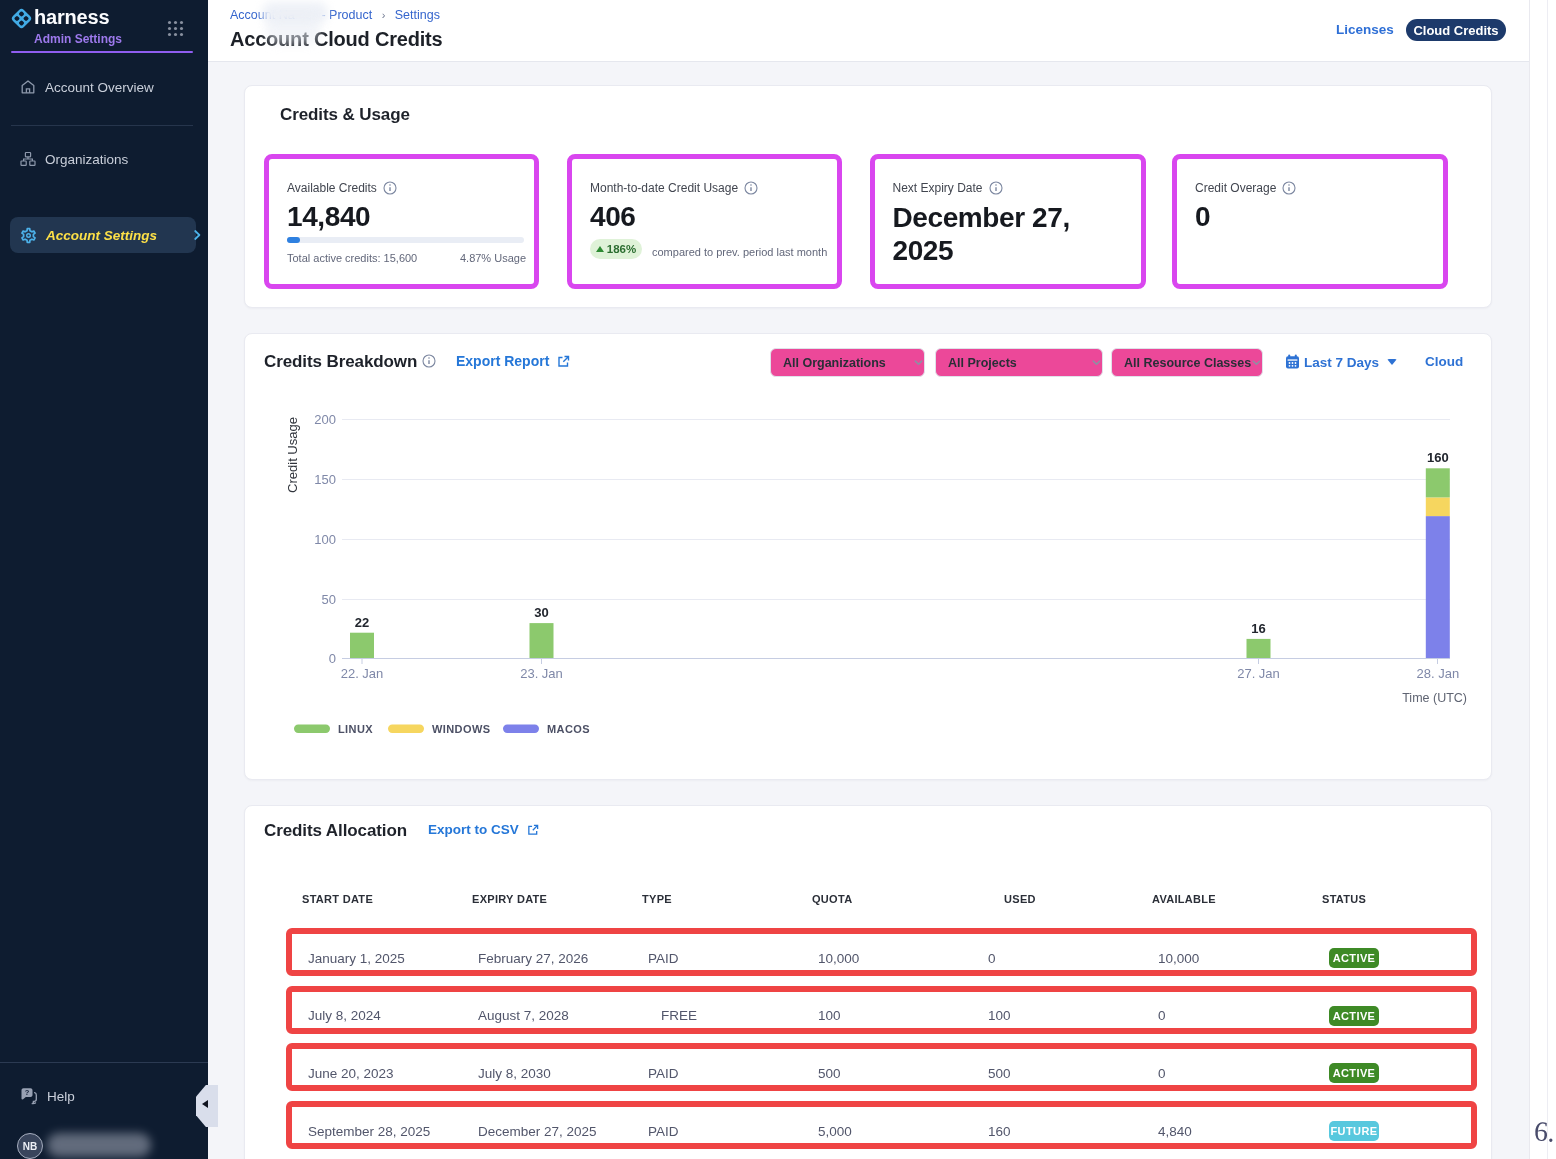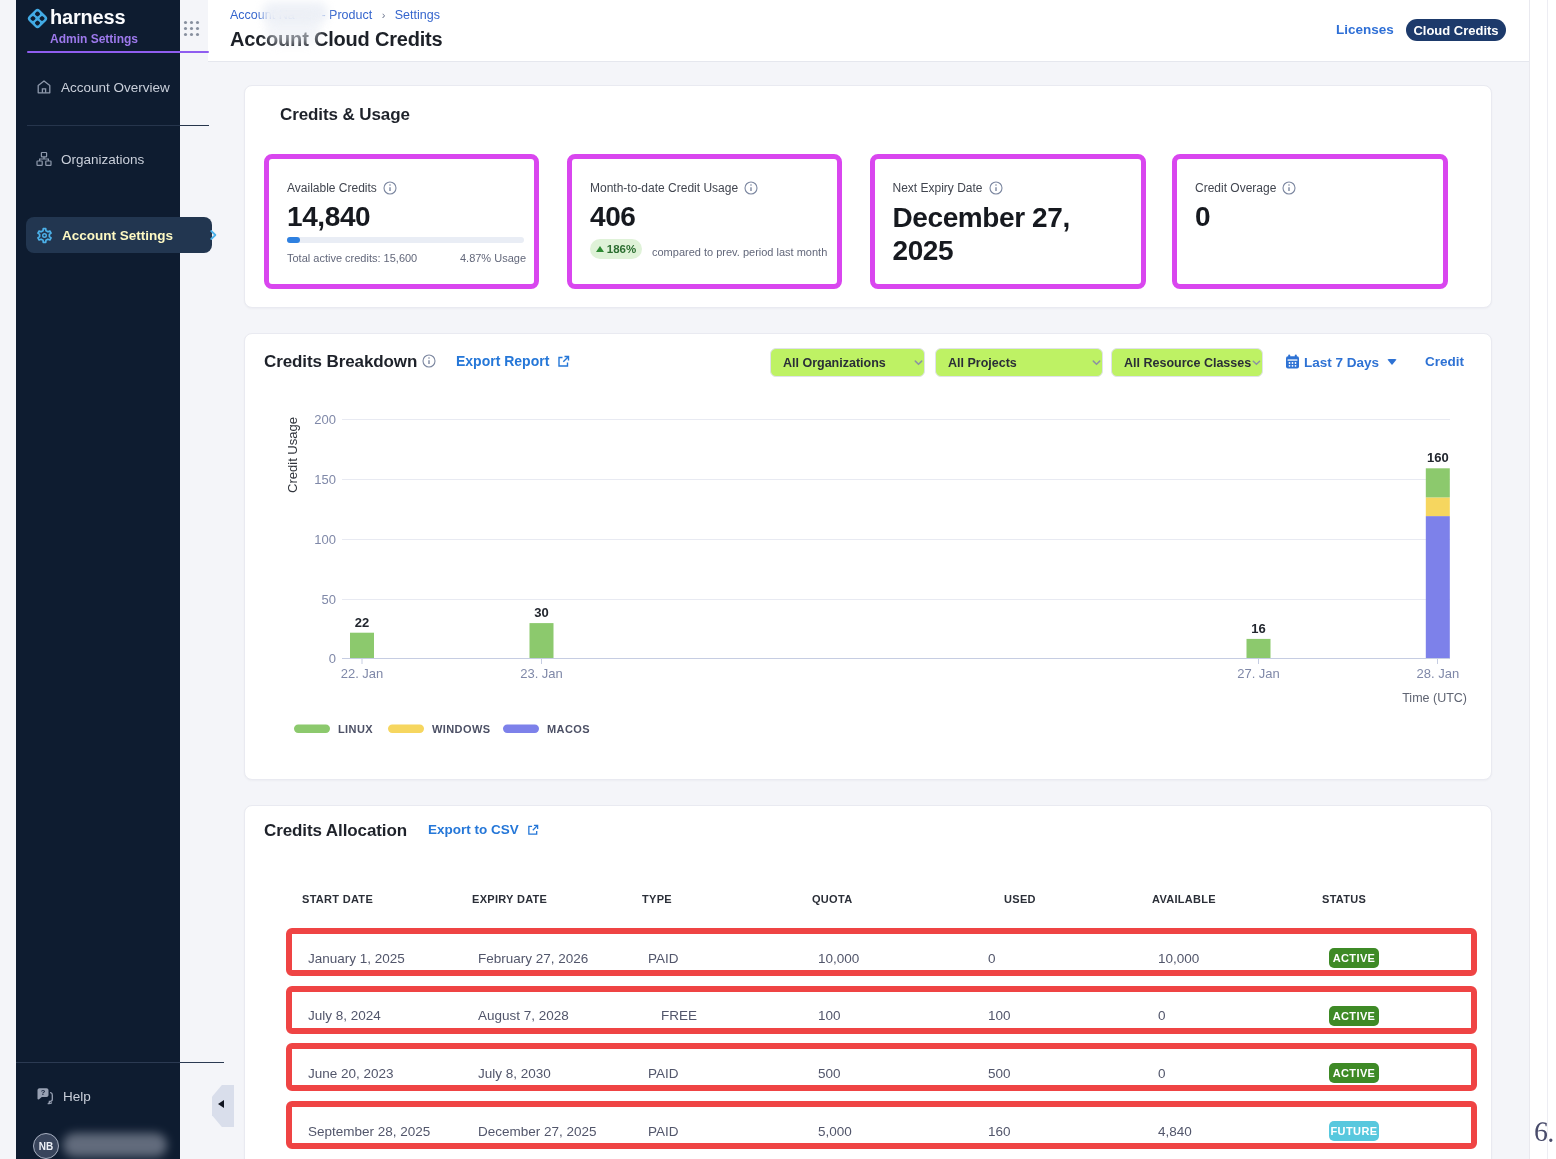--- a/index.html
+++ b/index.html
@@ -1,36 +1,36 @@
 <!DOCTYPE html>
 <html><head>
 <meta charset="utf-8">
 <style>
 * { margin:0; padding:0; box-sizing:border-box; }
 html,body { width:1556px; height:1159px; overflow:hidden; }
 body { font-family:"Liberation Sans", sans-serif; background:#f4f5f9; position:relative; }
 .abs { position:absolute; }
 
-#sidebar { position:absolute; left:0; top:0; width:164px; height:1159px; background:#0e1c30; z-index:5;margin-left:16px; }
+#sidebar { position:absolute; left:0; top:0; width:208px; height:1159px; background:#0e1c30; z-index:5; }
 .sb-item { position:absolute; left:0; width:208px; height:36px; display:flex; align-items:center; color:#c9cfda; font-size:13.5px; }
 .sb-item svg { margin-left:20px; margin-right:9px; flex:0 0 auto; }
 .sb-sel { position:absolute; left:10px; width:186px; top:217px; height:36px; background:#223650; border-radius:8px; }
 
 #header { position:absolute; left:208px; top:0; width:1321px; height:62px; background:#ffffff; border-bottom:1px solid #e5e7ee; z-index:2; }
 .crumb { position:absolute; left:22px; top:8px; font-size:12.5px; color:#3565cd; font-weight:400; }
 .crumb .sep { color:#6f7890; font-size:11px; padding:0 6px; }
 .pgtitle { position:absolute; left:22px; top:28px; font-size:20px; font-weight:700; color:#1d2128; letter-spacing:-0.2px; }
 
 .card { position:absolute; left:244px; width:1248px; background:#fff; border:1px solid #e9eaf1; border-radius:8px; box-shadow:0 1px 2px rgba(40,50,80,0.04); }
 .cardtitle { position:absolute; font-size:17px; font-weight:700; color:#1e222a; letter-spacing:-0.1px; }
 .stat { position:absolute; top:68px; height:135px; background:#fff; border:5px solid #d946ef; border-radius:8px; }
 .stat .lbl { position:absolute; left:18px; top:21.5px; font-size:12px; color:#41454f; display:flex; align-items:center; gap:6px; }
 .stat .val { position:absolute; left:18px; top:42px; font-size:28px; font-weight:700; color:#16191f; letter-spacing:-0.4px; }
 .blink { color:#2577d8; font-weight:700; text-decoration:none; }
-.dd { position:absolute; top:14px; height:29px; white-space:nowrap; background:#bef264; border:1px solid #dfe2ea; border-radius:6px; display:flex; align-items:center; justify-content:space-between; padding:0 0 0 12px; font-size:12.5px; font-weight:600; color:#2a2e37; }
+.dd { position:absolute; top:14px; height:29px; white-space:nowrap; background:#ec4899; border:1px solid #dfe2ea; border-radius:6px; display:flex; align-items:center; justify-content:space-between; padding:0 0 0 12px; font-size:12.5px; font-weight:600; color:#2a2e37; }
 .badge { position:absolute; width:50px; height:20px; border-radius:5px; color:#fff; font-size:11px; font-weight:700; letter-spacing:0.4px; display:flex; align-items:center; justify-content:center; }
 .trow { position:absolute; left:41px; width:1191px; height:48px; background:#fff; border:6px solid #ef4444; border-radius:6px; }
 .tcell { position:absolute; top:0; height:48px; display:flex; align-items:center; font-size:13.5px; color:#52566b; }
 .thead { position:absolute; font-size:11px; font-weight:700; color:#2b2f38; letter-spacing:0.3px; }
 </style>
 </head>
 <body>
 <div id="sidebar">
 
   <svg class="abs" style="left:10px;top:7px" width="23" height="23" viewBox="0 0 24 24">
@@ -76,21 +76,21 @@
       <rect x="5.4" y="1.5" width="5.2" height="4.4" rx="0.6"></rect>
       <rect x="1" y="10" width="5.2" height="4.4" rx="0.6"></rect>
       <rect x="9.8" y="10" width="5.2" height="4.4" rx="0.6"></rect>
       <path d="M8 5.9 L8 8 M3.6 10 L3.6 8 L12.4 8 L12.4 10"></path>
     </svg>
     <span>Organizations</span>
   </div>
 
 
   <div class="sb-sel"></div>
-  <div class="sb-item" style="top:217px;color:#fef9c3;font-weight:700;z-index:2;">
+  <div class="sb-item" style="top:217px;color:#fde047;font-weight:700;z-index:2;font-style:italic;">
     <svg width="17" height="17" viewBox="0 0 17 17" fill="none" stroke="#4cb1e9">
       <polygon points="7.04,3.72 7.28,1.61 9.72,1.61 9.96,3.72 11.91,4.84 13.86,4.00 15.08,6.11 13.37,7.38 13.37,9.62 15.08,10.89 13.86,13.00 11.91,12.16 9.96,13.28 9.72,15.39 7.28,15.39 7.04,13.28 5.09,12.16 3.14,13.00 1.92,10.89 3.63,9.62 3.63,7.38 1.92,6.11 3.14,4.00 5.09,4.84" stroke-width="1.7" stroke-linejoin="round"></polygon>
       <circle cx="8.5" cy="8.5" r="1.8" stroke-width="1.4"></circle>
     </svg>
     <span>Account Settings</span>
     <svg class="abs" style="left:170px;top:11px" width="14" height="14" viewBox="0 0 14 14" fill="none" stroke="#4cb1e9" stroke-width="1.8" stroke-linecap="round" stroke-linejoin="round">
         <path d="M5.2 3 L9.4 7 L5.2 11"></path>
       </svg>
   </div>
 
@@ -201,21 +201,21 @@
         <circle cx="4.5" cy="9" r="0.9"></circle>
         <circle cx="7.5" cy="9" r="0.9"></circle>
         <circle cx="10.5" cy="9" r="0.9"></circle>
         <circle cx="4.5" cy="11.8" r="0.9"></circle>
         <circle cx="7.5" cy="11.8" r="0.9"></circle>
         <circle cx="10.5" cy="11.8" r="0.9"></circle>
       </g>
     </svg>
   <div class="abs" style="left:1059px;top:20.5px;font-size:13.5px;font-weight:700;color:#2e72d4;">Last 7 Days</div>
   <div class="abs" style="left:1142px;top:25px;width:0;height:0;border-left:5px solid transparent;border-right:5px solid transparent;border-top:6.5px solid #2e72d4;border-radius:2px;"></div>
-  <div class="abs" style="left:1180px;top:20px;font-size:13.5px;font-weight:700;color:#2e72d4;">Credit</div>
+  <div class="abs" style="left:1180px;top:20px;font-size:13.5px;font-weight:700;color:#2e72d4;">Cloud</div>
 
   <svg class="abs" style="left:0;top:67px;" width="1246" height="378" viewBox="0 0 1246 378">
 
     <g stroke="#e8eaf2" stroke-width="1">
       <line x1="97" y1="18.5" x2="1205" y2="18.5"></line>
       <line x1="97" y1="78.5" x2="1205" y2="78.5"></line>
       <line x1="97" y1="138.5" x2="1205" y2="138.5"></line>
       <line x1="97" y1="198.5" x2="1205" y2="198.5"></line>
     </g>
     <line x1="97" y1="257.5" x2="1205" y2="257.5" stroke="#c6cde2" stroke-width="1"></line>

